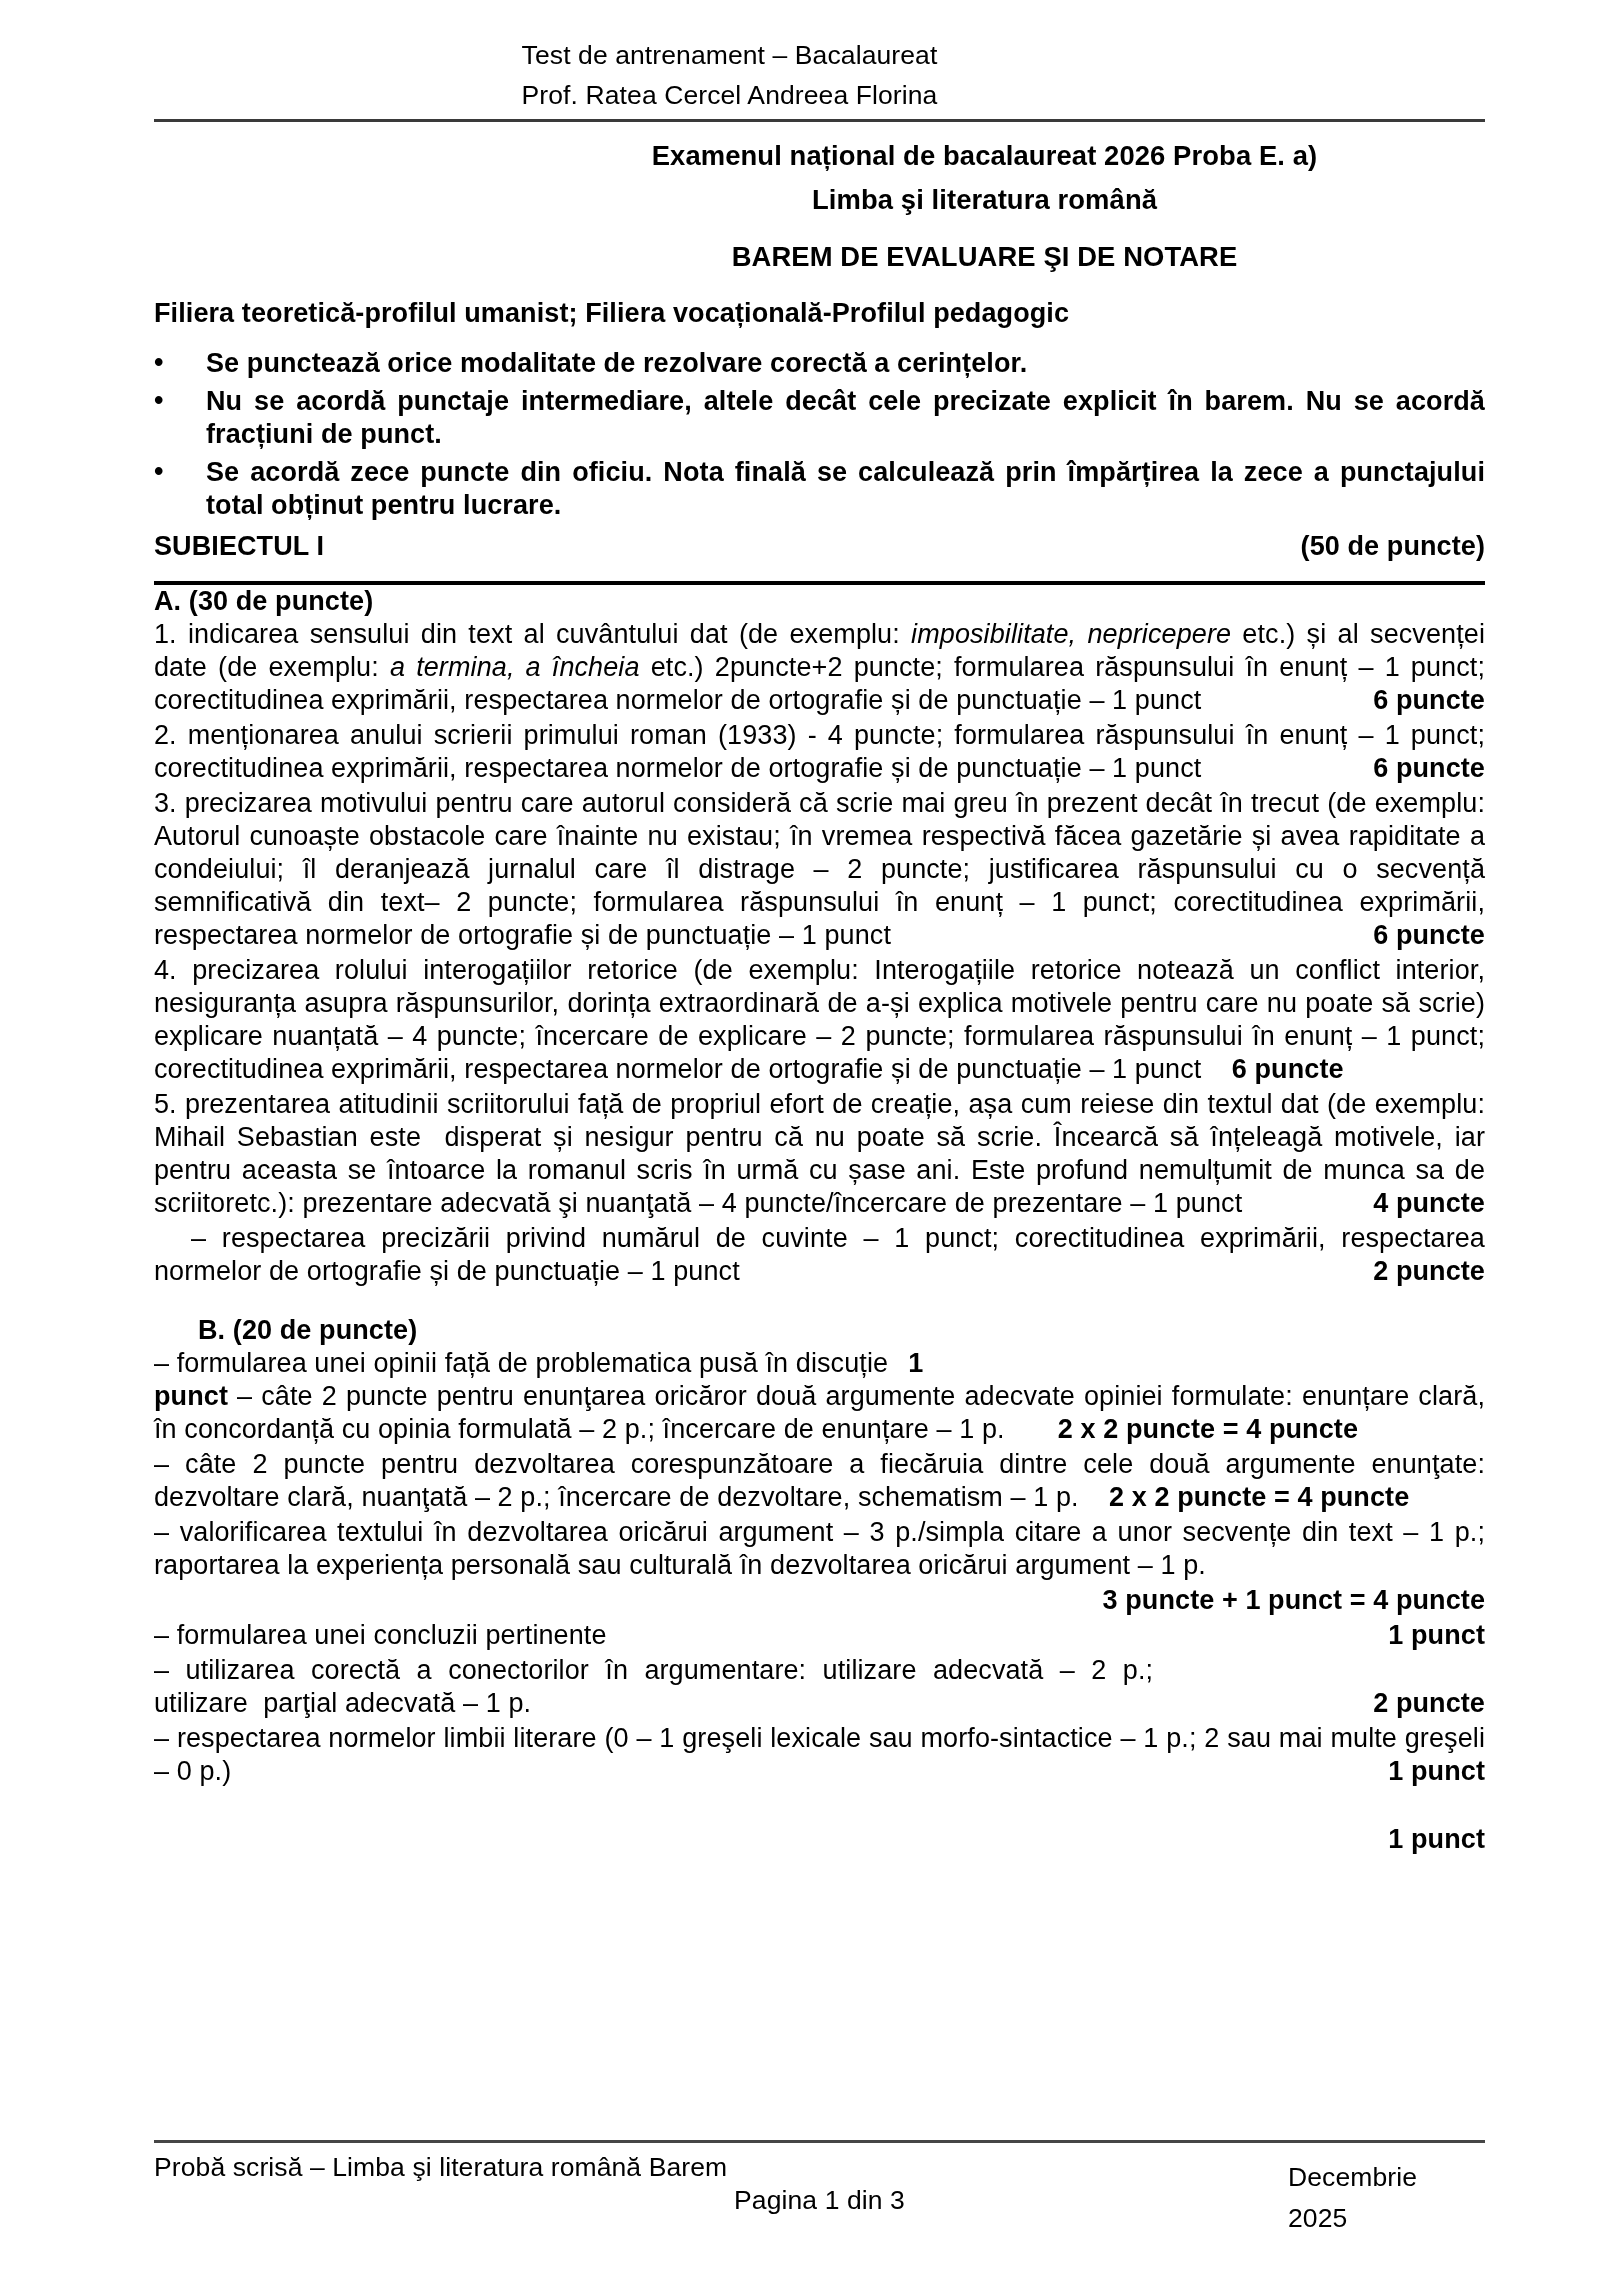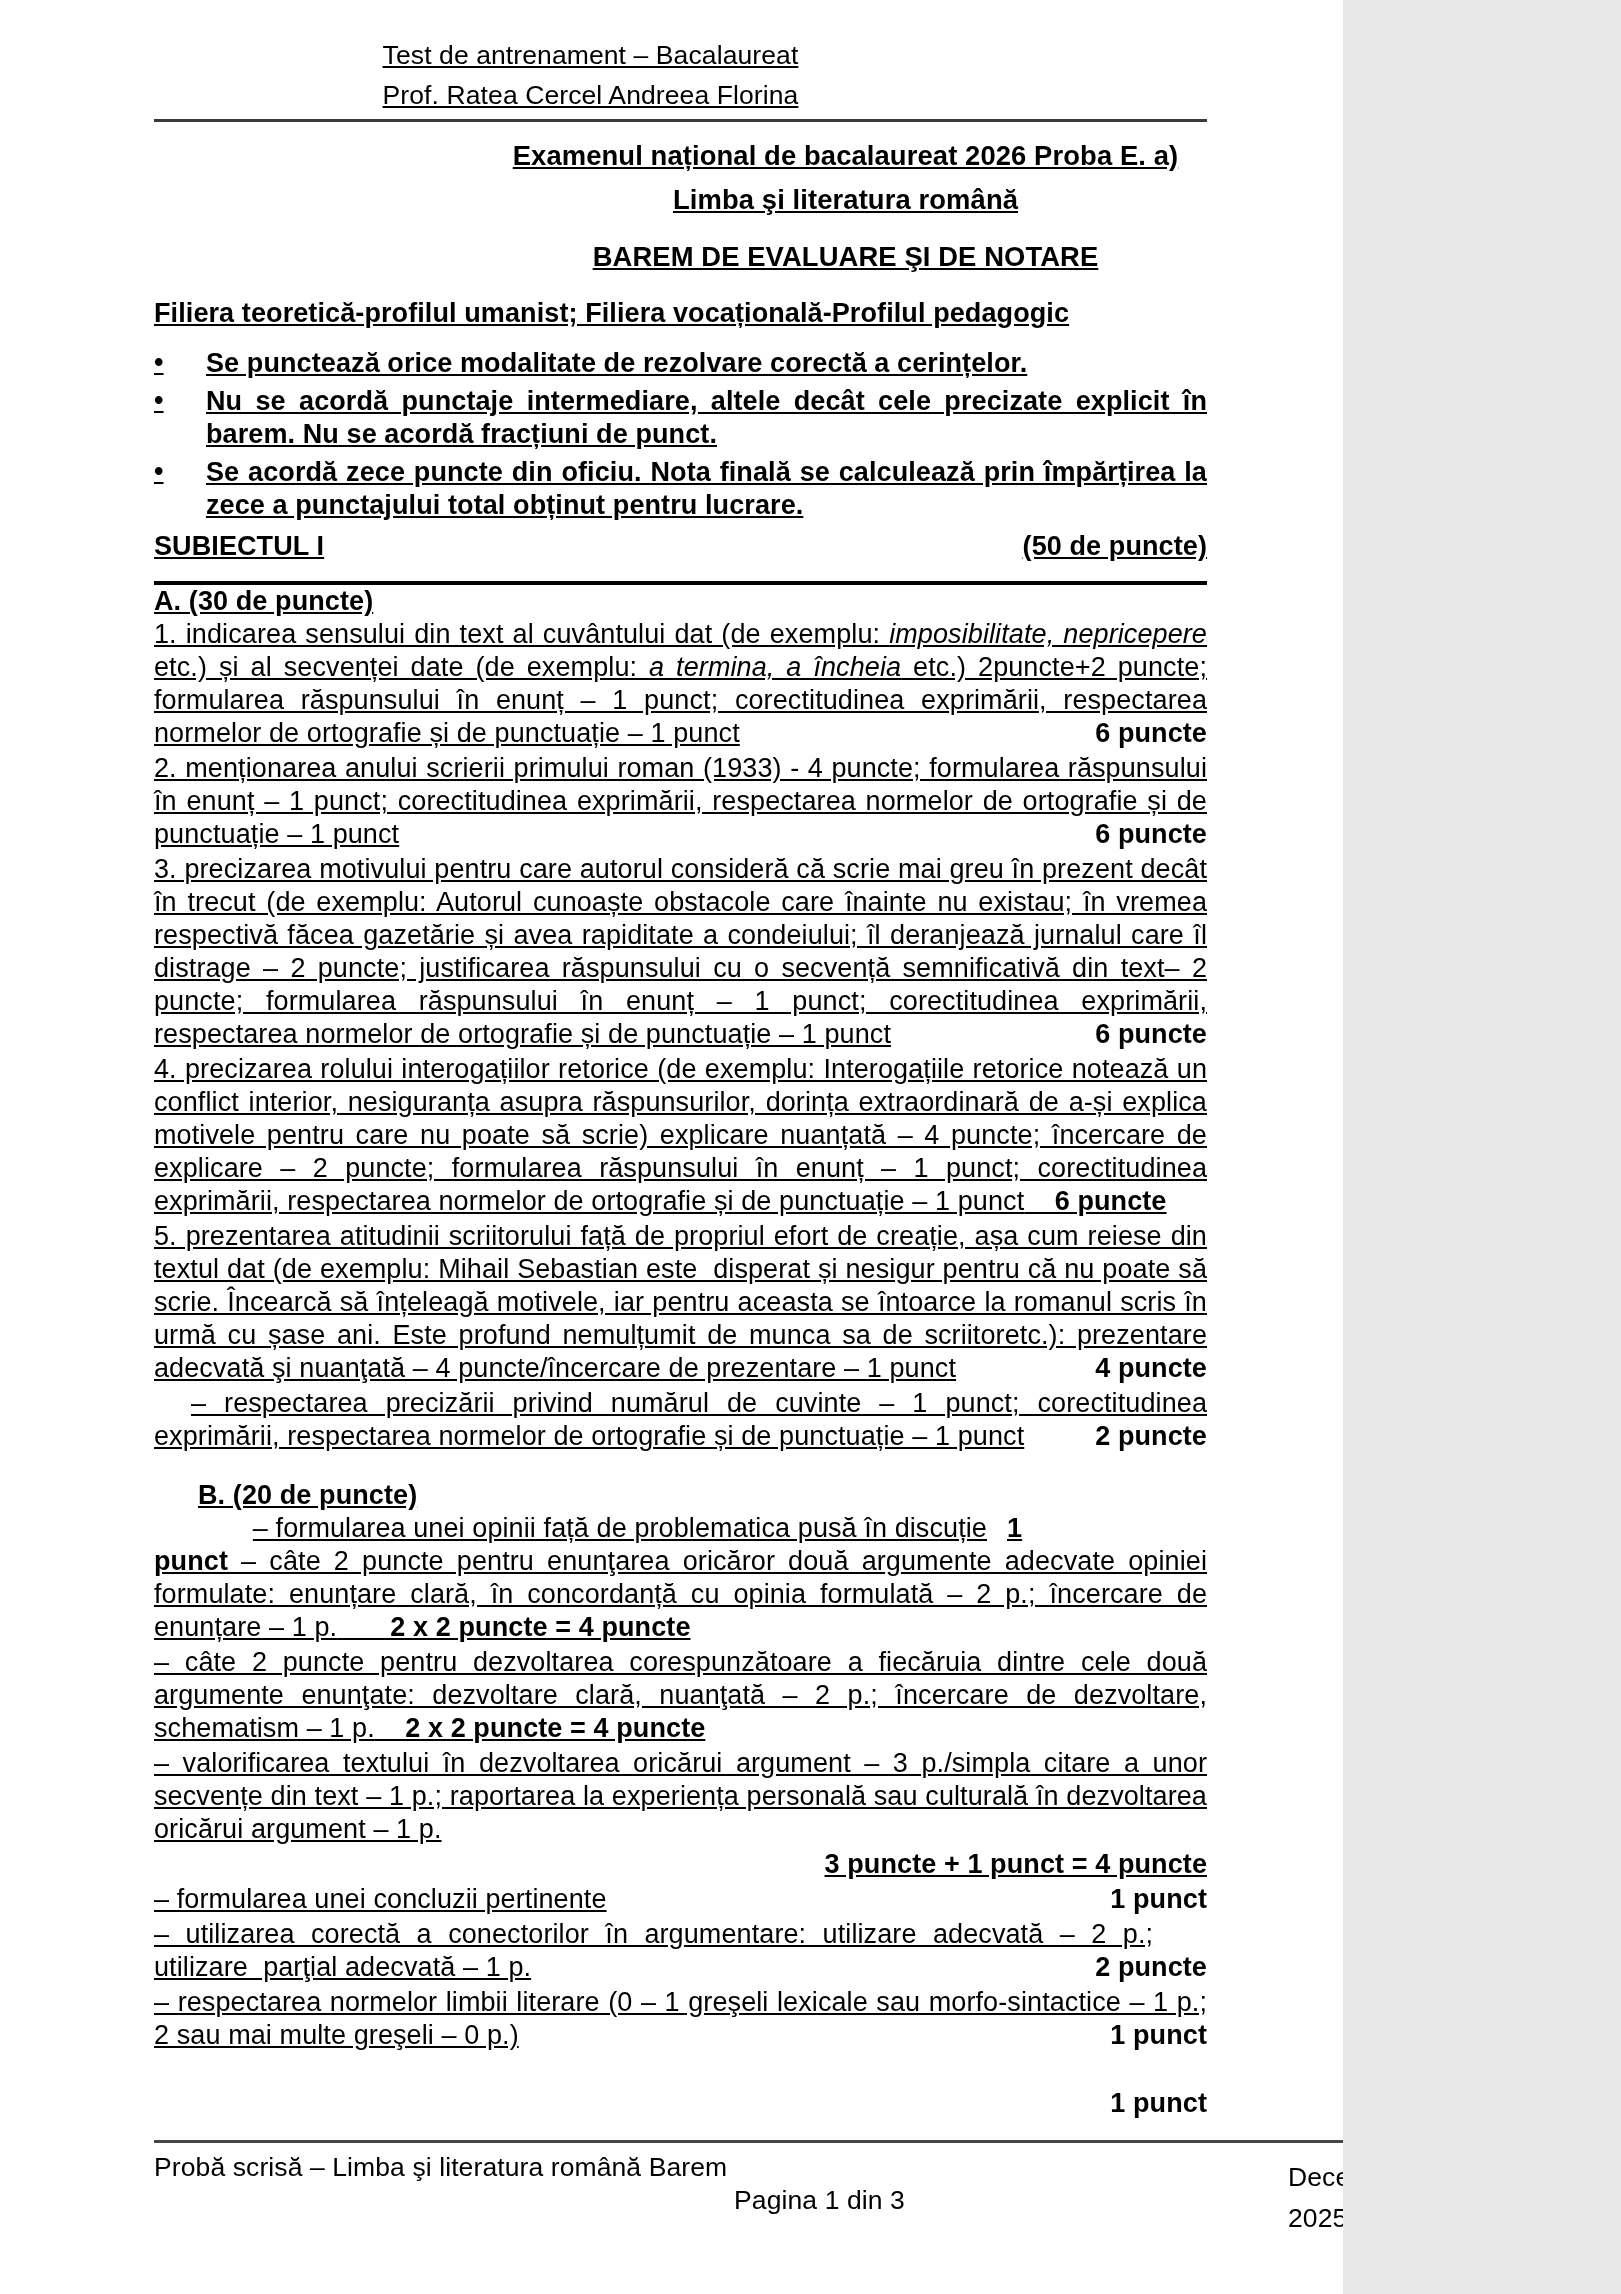--- a/index.html
+++ b/index.html
@@ -1,25 +1,24 @@
 <!DOCTYPE html>
 <html lang="ro"><head>
 <meta charset="utf-8">
 <title>Barem de evaluare</title>
 <style>
   html,body{margin:0;padding:0;background:#e8e8e8;}
   body{display:block;}
   .page{
-    width:1343px;height:2295px;background:#ffffff;color:#000;
+    width:1621px;height:2295px;background:#ffffff;color:#000;
     position:relative;box-sizing:border-box;
     padding:35px 136px 0 154px;
     font-family:"Liberation Sans","DejaVu Sans",sans-serif;
     font-size:27px;letter-spacing:0.1px;
     overflow:hidden;
-    text-decoration:underline;
   }
   .b{font-weight:bold;}
   .i{font-style:italic;}
   .hline{text-align:center;line-height:40px;position:relative;left:-90px;font-size:26.5px;}
   .hr-top{border:0;border-top:3.9px solid #3a3a3a;margin:3.9px 0 0 0;}
   .tline{text-align:center;font-weight:bold;line-height:44px;position:relative;left:165px;margin:0;font-size:27.4px;}
   .tline.first{margin-top:11.8px;}
   .barem{margin-top:13.7px;line-height:43px;}
   .filiera{font-weight:bold;margin-top:15.7px;line-height:39px;}
   .bullets{margin-top:13.7px;}
@@ -27,21 +26,21 @@
   .dot{width:52px;flex:0 0 52px;font-weight:bold;}
   .btext{font-weight:bold;text-align:justify;line-height:33px;flex:1;}
   .subiect{display:flex;justify-content:space-between;font-weight:bold;
     border-bottom:4.9px solid #000;padding-bottom:17px;margin-top:7.8px;line-height:35px;}
   .heading{font-weight:bold;line-height:33px;margin:0;}
   .heading.mt{margin-top:25.5px;margin-left:44px;}
   .para{text-align:justify;line-height:33px;margin:0 0 2px 0;}
   .para.left{text-align:left;}
   .para.indent{text-indent:37px;}
   .pts{float:right;font-weight:bold;}
-  .splitline{display:flex;justify-content:center;line-height:33px;gap:20px;}
+  .splitline{display:flex;justify-content:flex-start;line-height:33px;gap:20px;}
   .rightline{text-align:right;font-weight:bold;line-height:33px;margin:0 0 2px 0;}
   .wide{word-spacing:8.8px;margin-top:47px;}
   .footer{position:absolute;left:154px;top:2140px;width:1331px;
     border-top:3.9px solid #464646;padding-top:7.8px;font-size:26.5px;line-height:33px;}
   .f-right{position:absolute;left:1134px;top:13.7px;line-height:41px;}
   .f-center{text-align:center;}
 </style>
 </head>
 <body>
 

